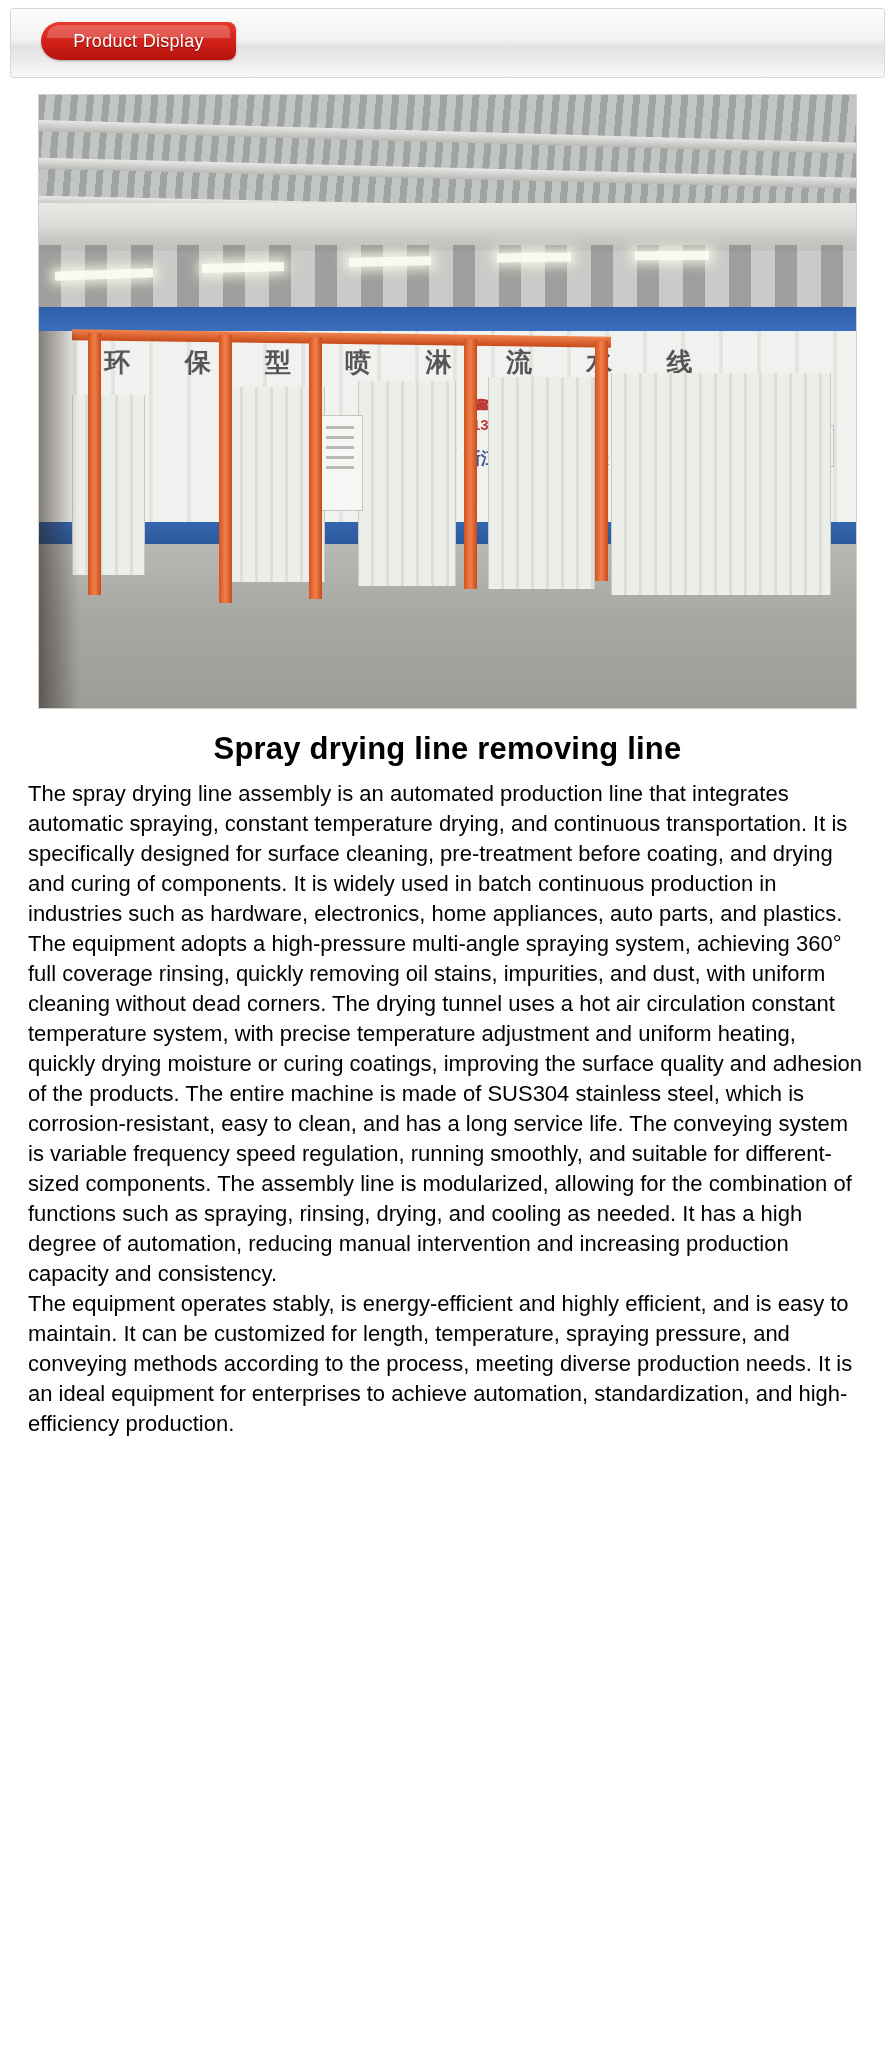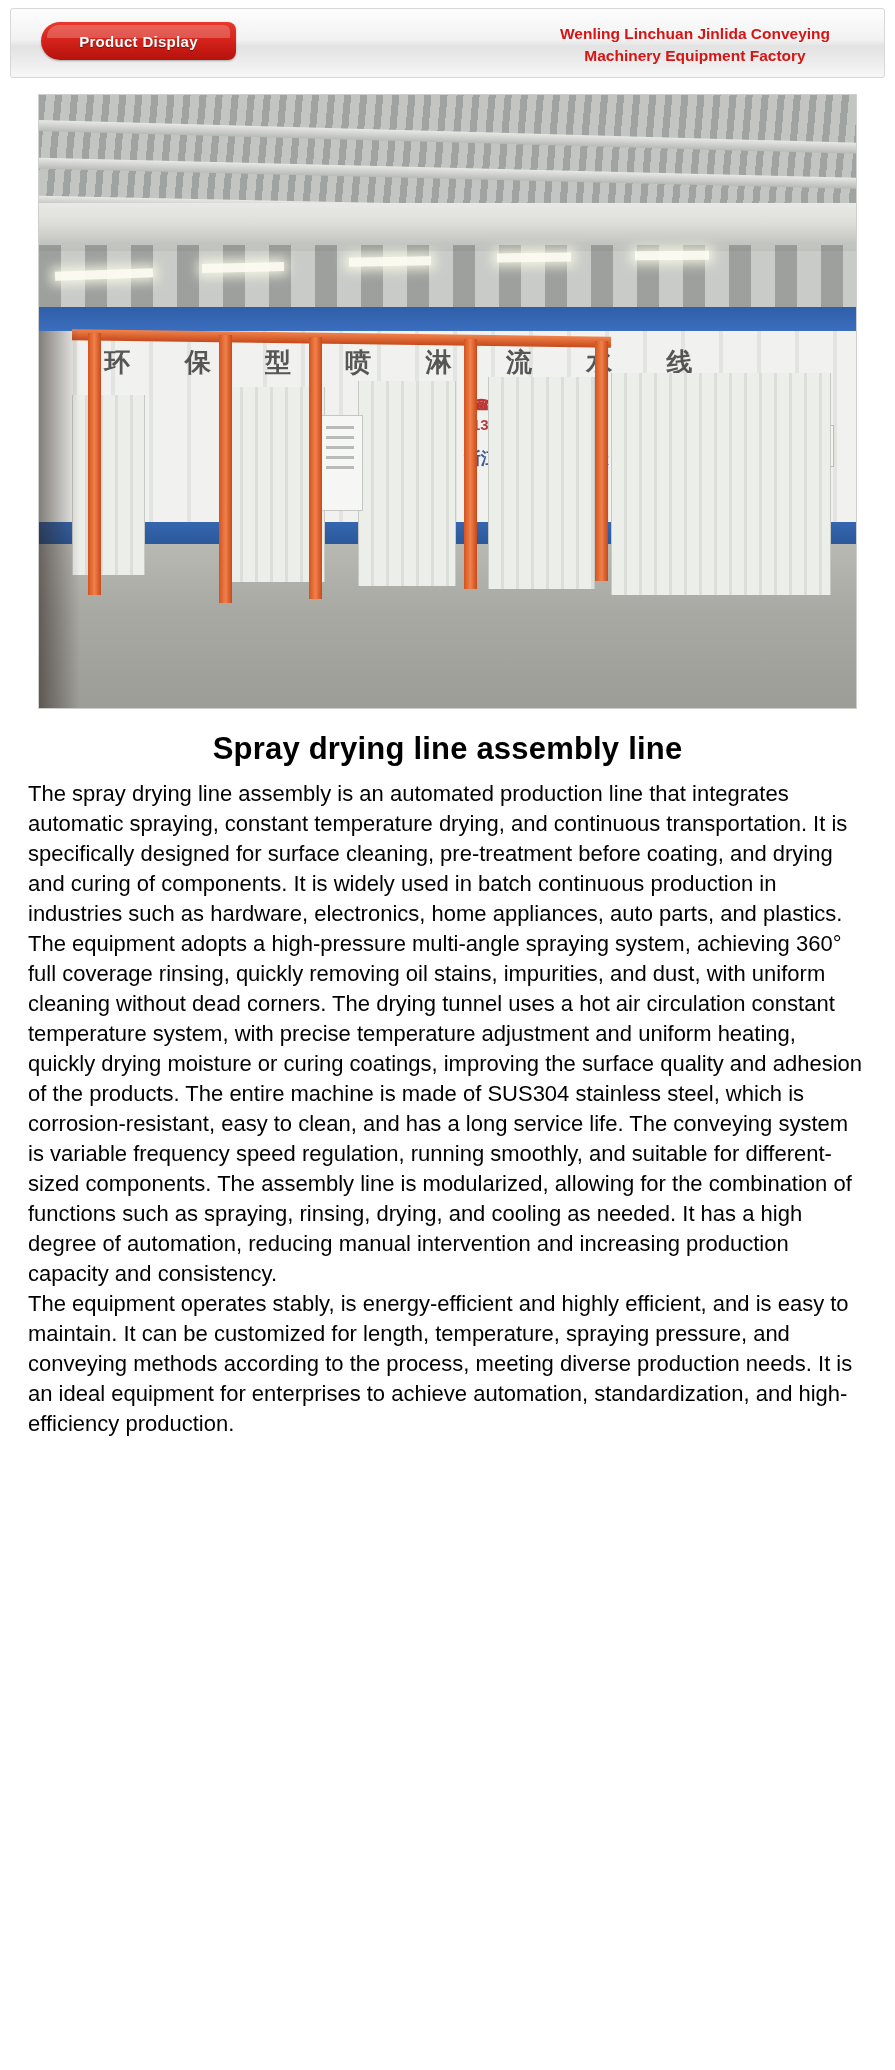--- a/index.html
+++ b/index.html
@@ -37,22 +37,22 @@
   }
   .header-tab-inner {
     position: absolute;
     left: 0; top: 0; right: 0; bottom: 0;
     display: flex;
     align-items: center;
     justify-content: center;
   }
   .header-tab-label {
     color: #ffffff;
-    font-size: 15px;
-    font-weight: bold;
+    font-size: 18px;
+    font-weight: normal;
     letter-spacing: .3px;
     text-shadow: 0 1px 1px rgba(0,0,0,.45);
   }
   .header-tab::after {
     content: "";
     position: absolute;
     left: 6px; right: 6px; top: 3px;
     height: 13px;
     border-radius: 12px 6px 0 0;
     background: rgba(255,255,255,.22);
@@ -210,24 +210,20 @@
   .body-copy p { margin: 0; }
 </style>
 </head>
 <body>
 
 <div class="header">
   <div class="header-tab">
     <div class="header-tab-inner">
       <span class="header-tab-label">Product Display</span>
     </div>
-  </div>
-  <div class="header-company">
-    <div>Wenling Linchuan Jinlida Conveying</div>
-    <div>Machinery Equipment Factory</div>
   </div>
 </div>
 
 <div class="photo-wrap">
   <div class="roof"></div>
   <div class="roof-beam rb1"></div>
   <div class="roof-beam rb2"></div>
   <div class="roof-beam rb3"></div>
   <div class="truss"></div>
   <div class="truss-shadow"></div>
@@ -272,18 +268,18 @@
   <div class="rail"></div>
   <div class="column c1"></div>
   <div class="column c2"></div>
   <div class="column c3"></div>
   <div class="column c4"></div>
   <div class="column c5"></div>
 
   <div class="shadow-left"></div>
 </div>
 
-<h1 class="title">Spray drying line assembly line</h1>
+<h1 class="title">Spray drying line removing line</h1>
 
 <div class="body-copy">
   <p>The spray drying line assembly is an automated production line that integrates automatic spraying, constant temperature drying, and continuous transportation. It is specifically designed for surface cleaning, pre-treatment before coating, and drying and curing of components. It is widely used in batch continuous production in industries such as hardware, electronics, home appliances, auto parts, and plastics. The equipment adopts a high-pressure multi-angle spraying system, achieving 360° full coverage rinsing, quickly removing oil stains, impurities, and dust, with uniform cleaning without dead corners. The drying tunnel uses a hot air circulation constant temperature system, with precise temperature adjustment and uniform heating, quickly drying moisture or curing coatings, improving the surface quality and adhesion of the products. The entire machine is made of SUS304 stainless steel, which is corrosion-resistant, easy to clean, and has a long service life. The conveying system is variable frequency speed regulation, running smoothly, and suitable for different-sized components. The assembly line is modularized, allowing for the combination of functions such as spraying, rinsing, drying, and cooling as needed. It has a high degree of automation, reducing manual intervention and increasing production capacity and consistency.</p>
   <p>The equipment operates stably, is energy-efficient and highly efficient, and is easy to maintain. It can be customized for length, temperature, spraying pressure, and conveying methods according to the process, meeting diverse production needs. It is an ideal equipment for enterprises to achieve automation, standardization, and high-efficiency production.</p>
 </div>
 
 </body></html>

